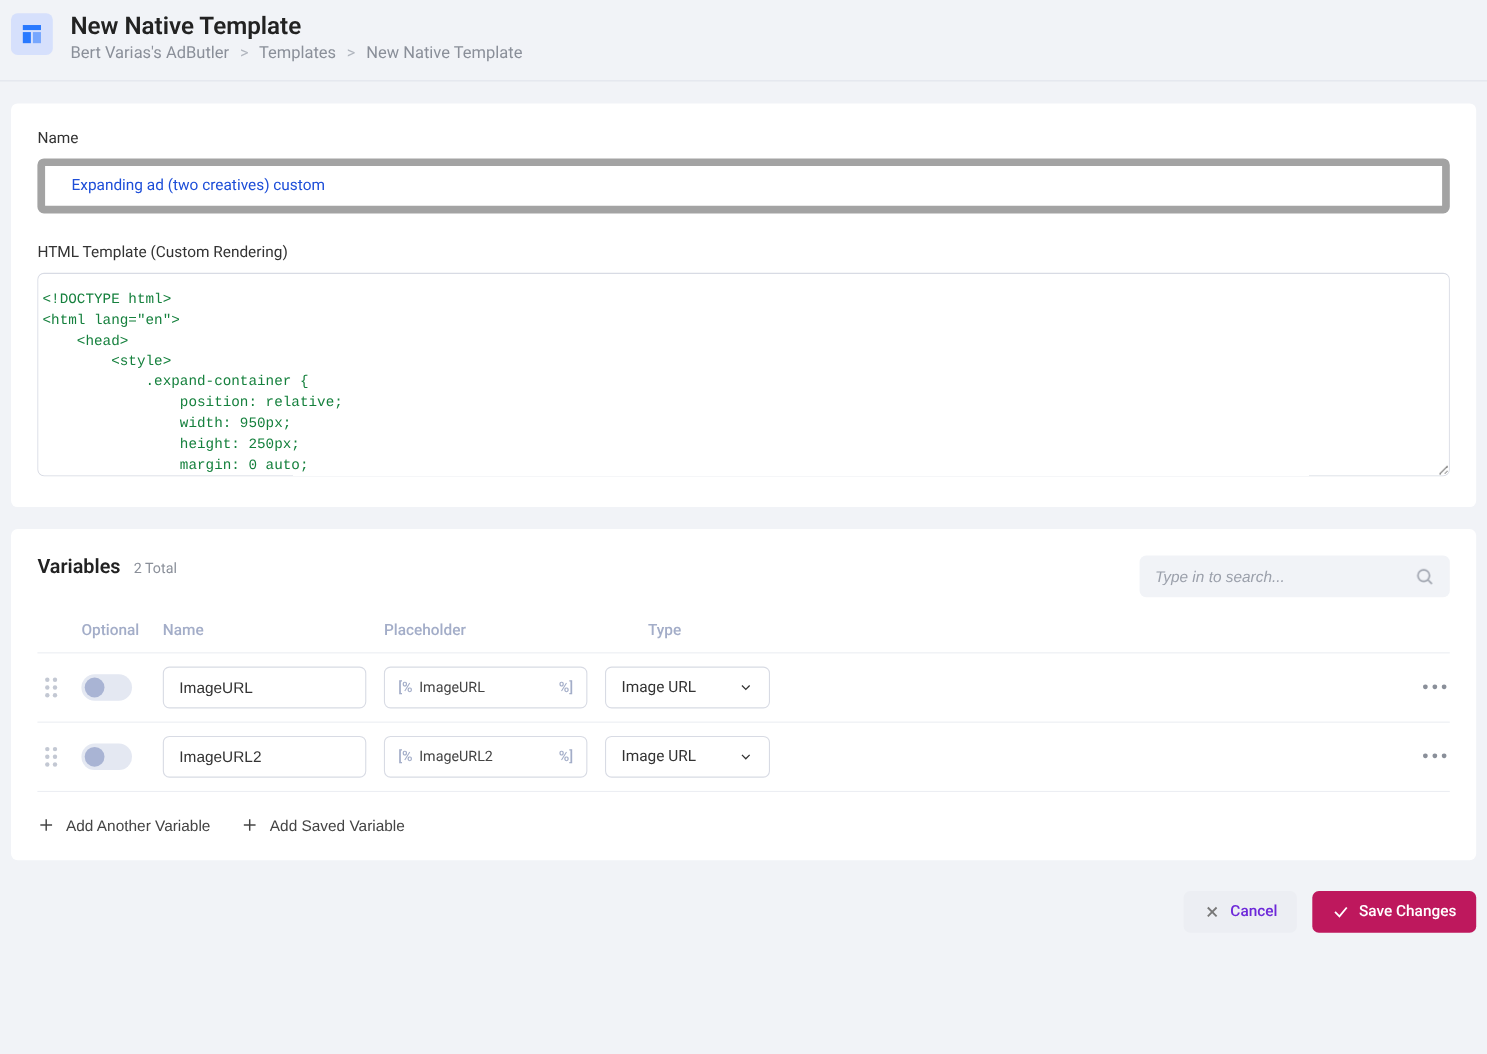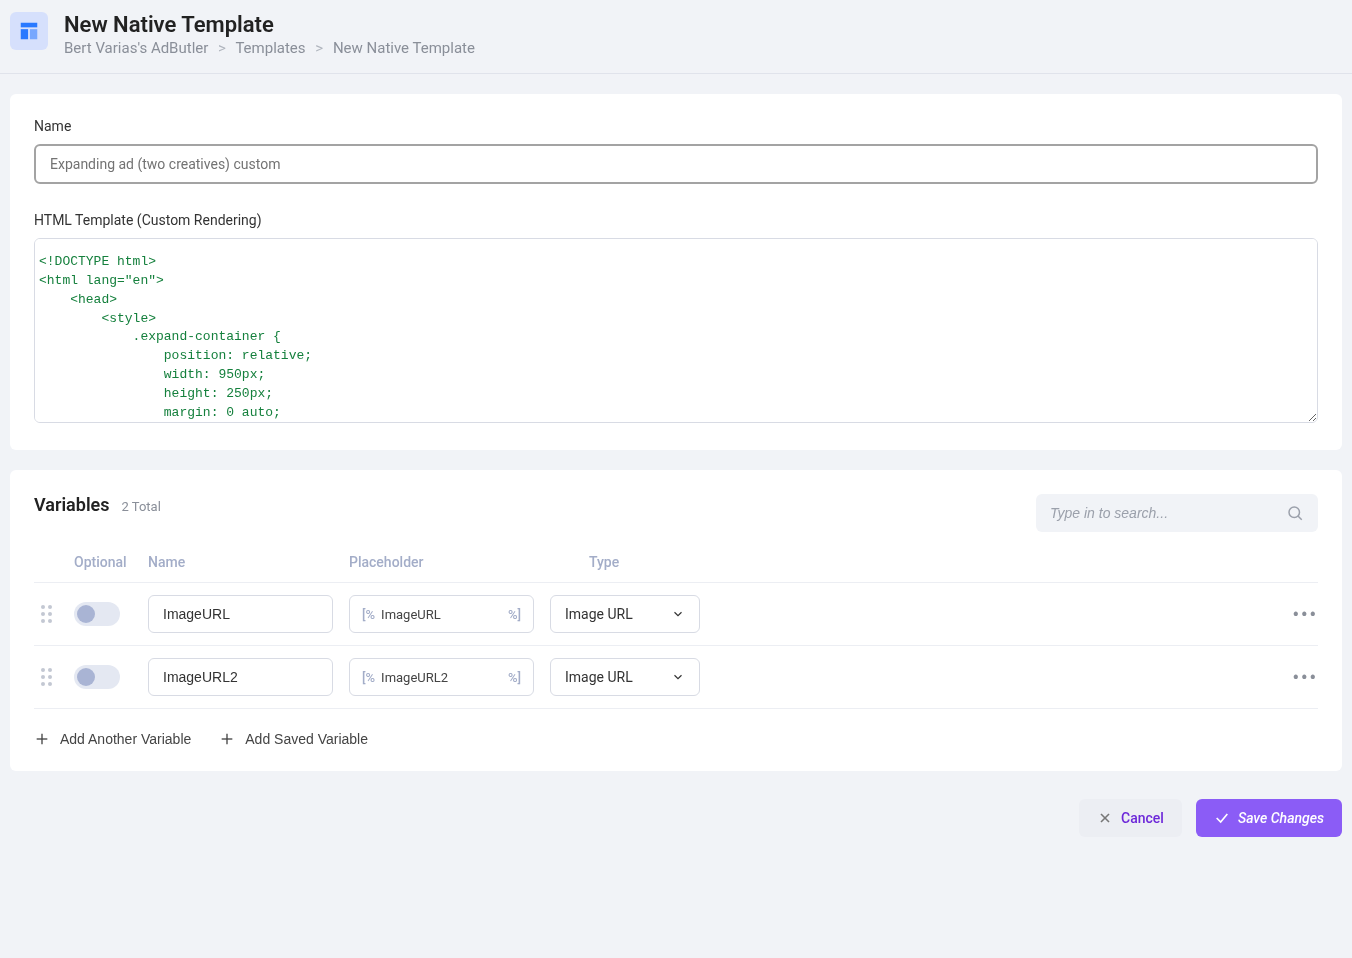--- a/index.html
+++ b/index.html
@@ -43,25 +43,25 @@
 
     
     .field-label {
       font-size: 14px;
       color: #333;
       margin-bottom: 10px;
       font-weight: 400;
     }
     .text-input {
       width: 100%;
-      padding: 10px 14px;
-      border: 2px solid #a3a3a3;
-      border-radius: 6px;
-      font-size: 14px;
-      color: #737373;
+      padding: 10px 24px;
+      border: 7px solid #a3a3a3;
+      border-radius: 6px;
+      font-size: 14px;
+      color: #1d4ed8;
       font-family: inherit;
     }
 
     .section-gap { height: 28px; }
 
     .code-textarea {
       width: 100%;
       height: 185px;
       padding: 14px 4px;
       border: 1px solid #d8dbe4;
@@ -209,21 +209,21 @@
       display: flex; justify-content: flex-end; gap: 14px;
       padding: 8px 10px 20px 10px;
     }
     .btn {
       height: 38px; padding: 0 18px;
       border-radius: 6px; font-size: 14px; font-weight: 500;
       display: flex; align-items: center; gap: 8px;
       cursor: pointer; border: none; font-family: inherit;
     }
     .btn-secondary { background: #eceef3; color: #6d28d9; }
-    .btn-primary { background: #8b5cf6; color: #fff; font-style: italic; }
+    .btn-primary { background: #be185d; color: #fff; }
     .btn svg { width: 16px; height: 16px; }
     .btn-secondary svg { stroke: #777; stroke-width: 2.5; fill: none; }
     .btn-primary svg { stroke: #fff; stroke-width: 2.5; fill: none; }
   </style>
 </head>
 <body>
 
 <div class="page-wrap">
 
   <div class="header">

